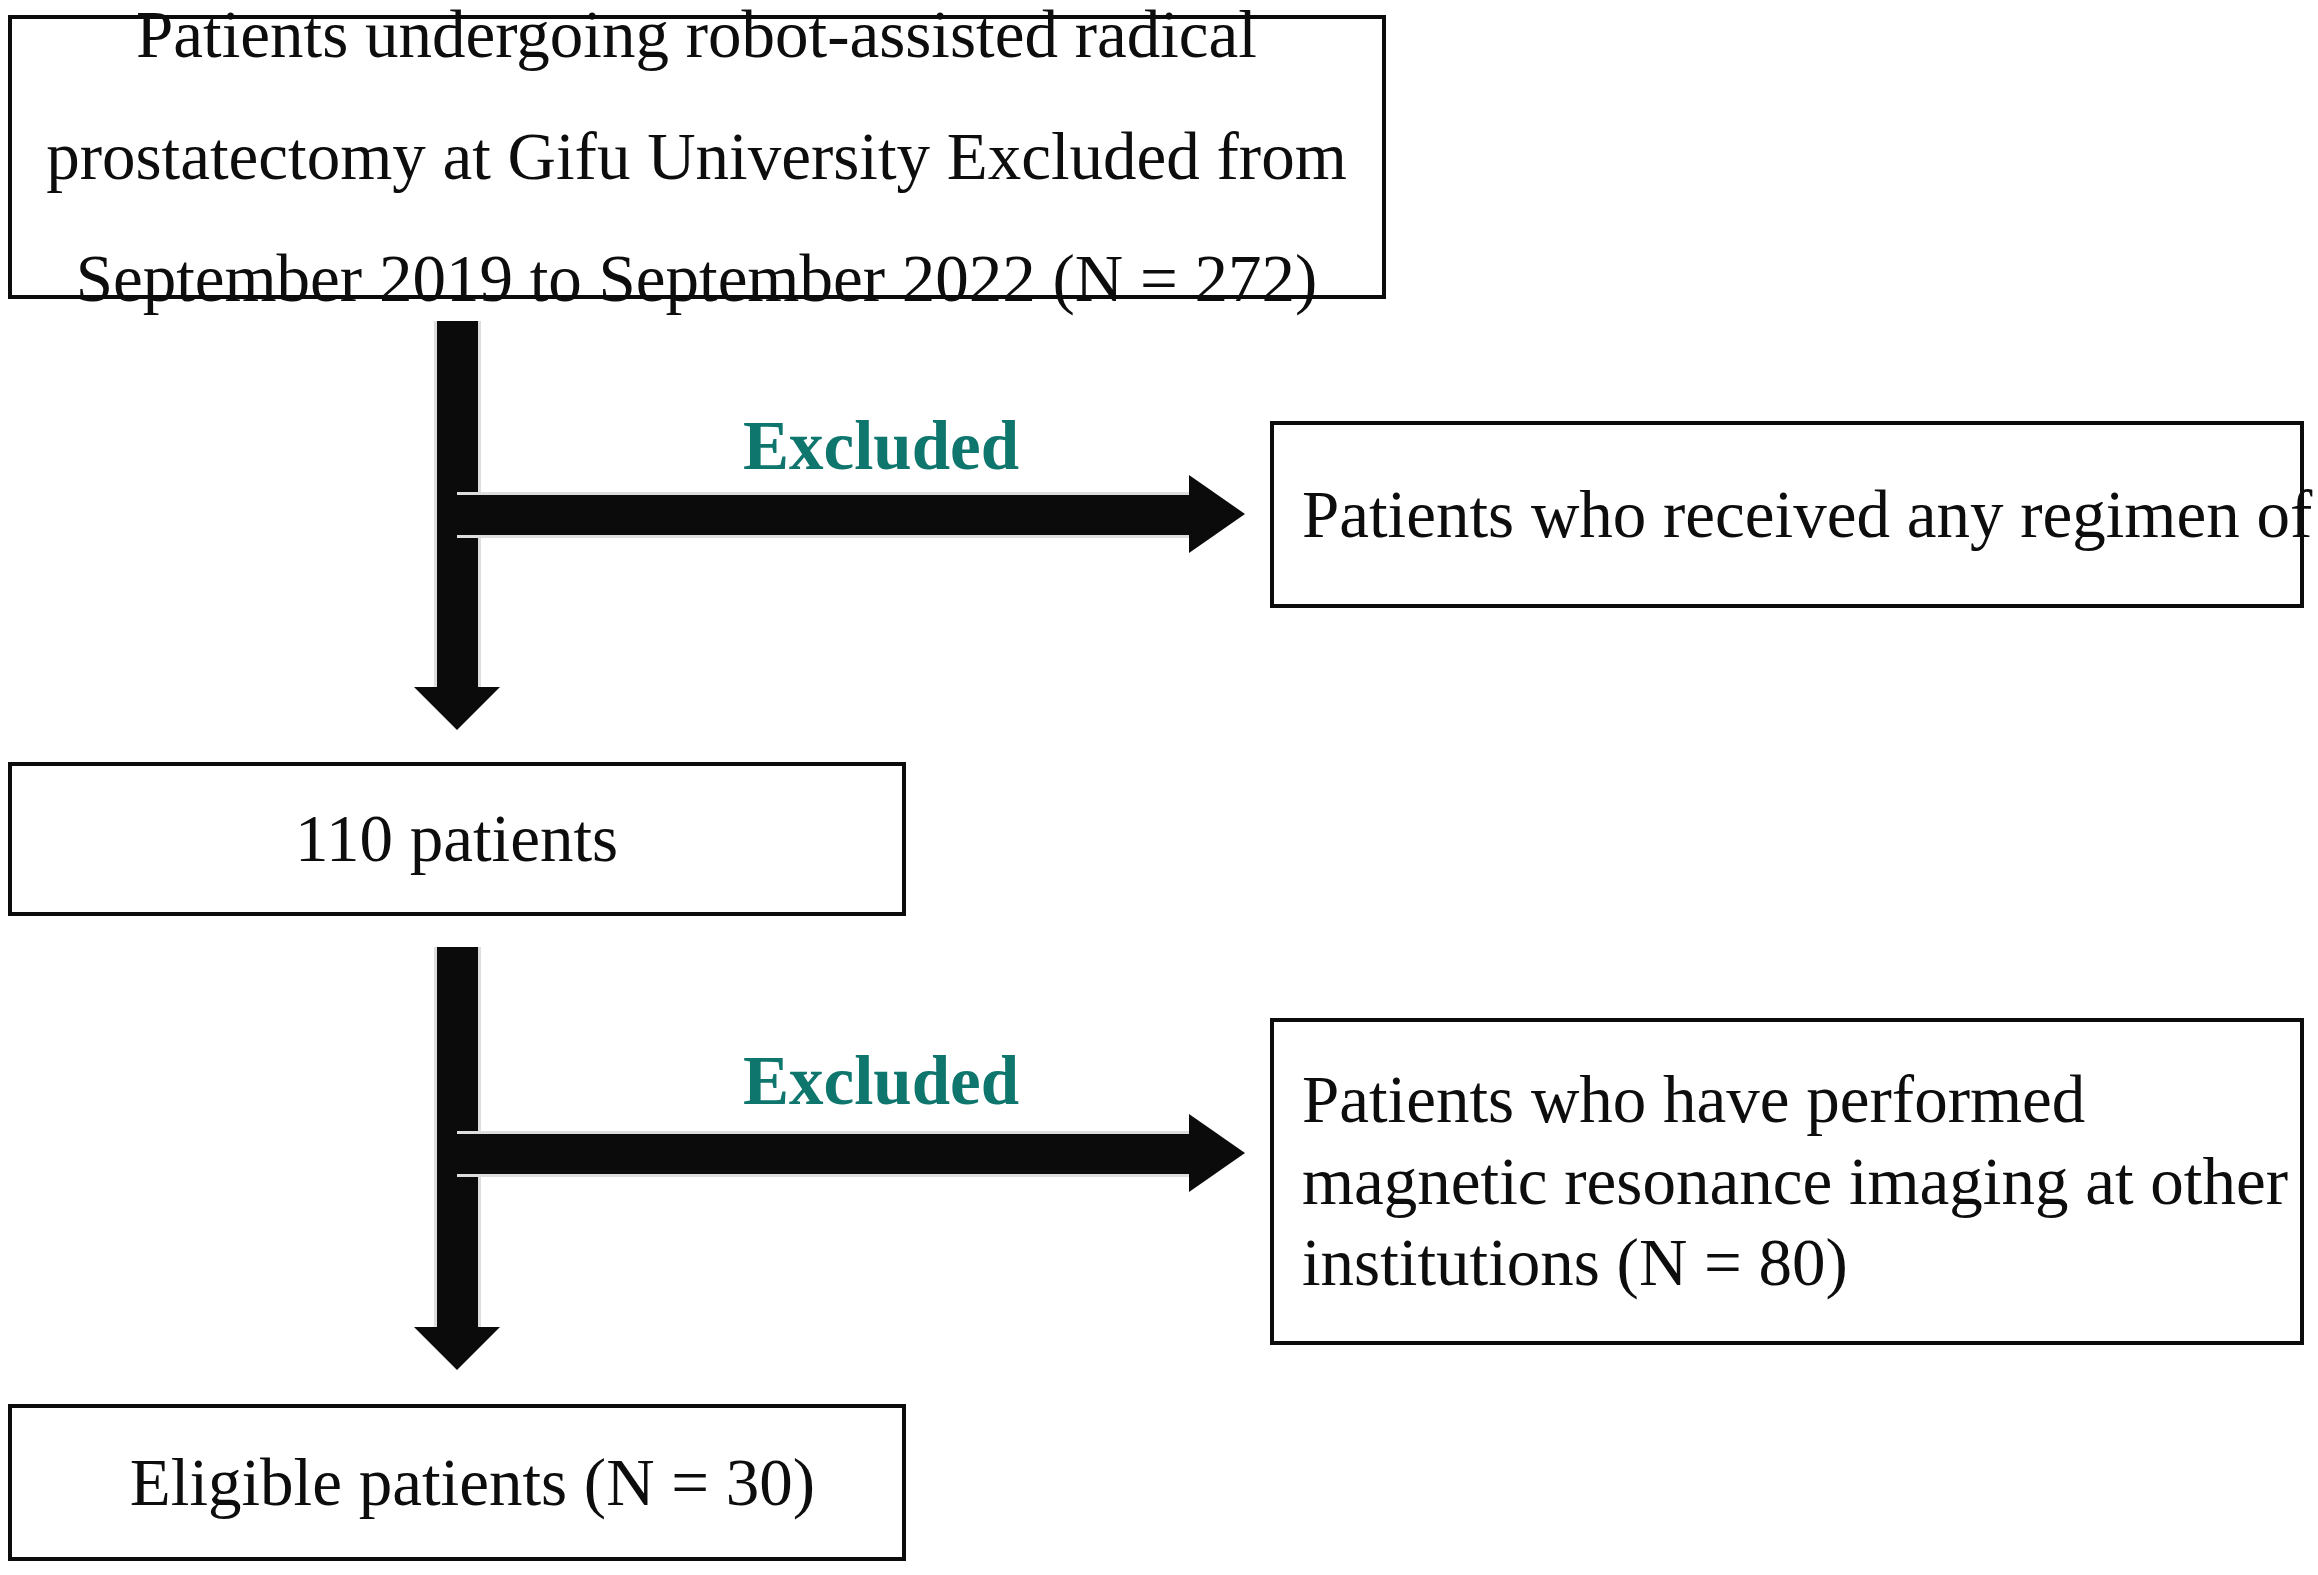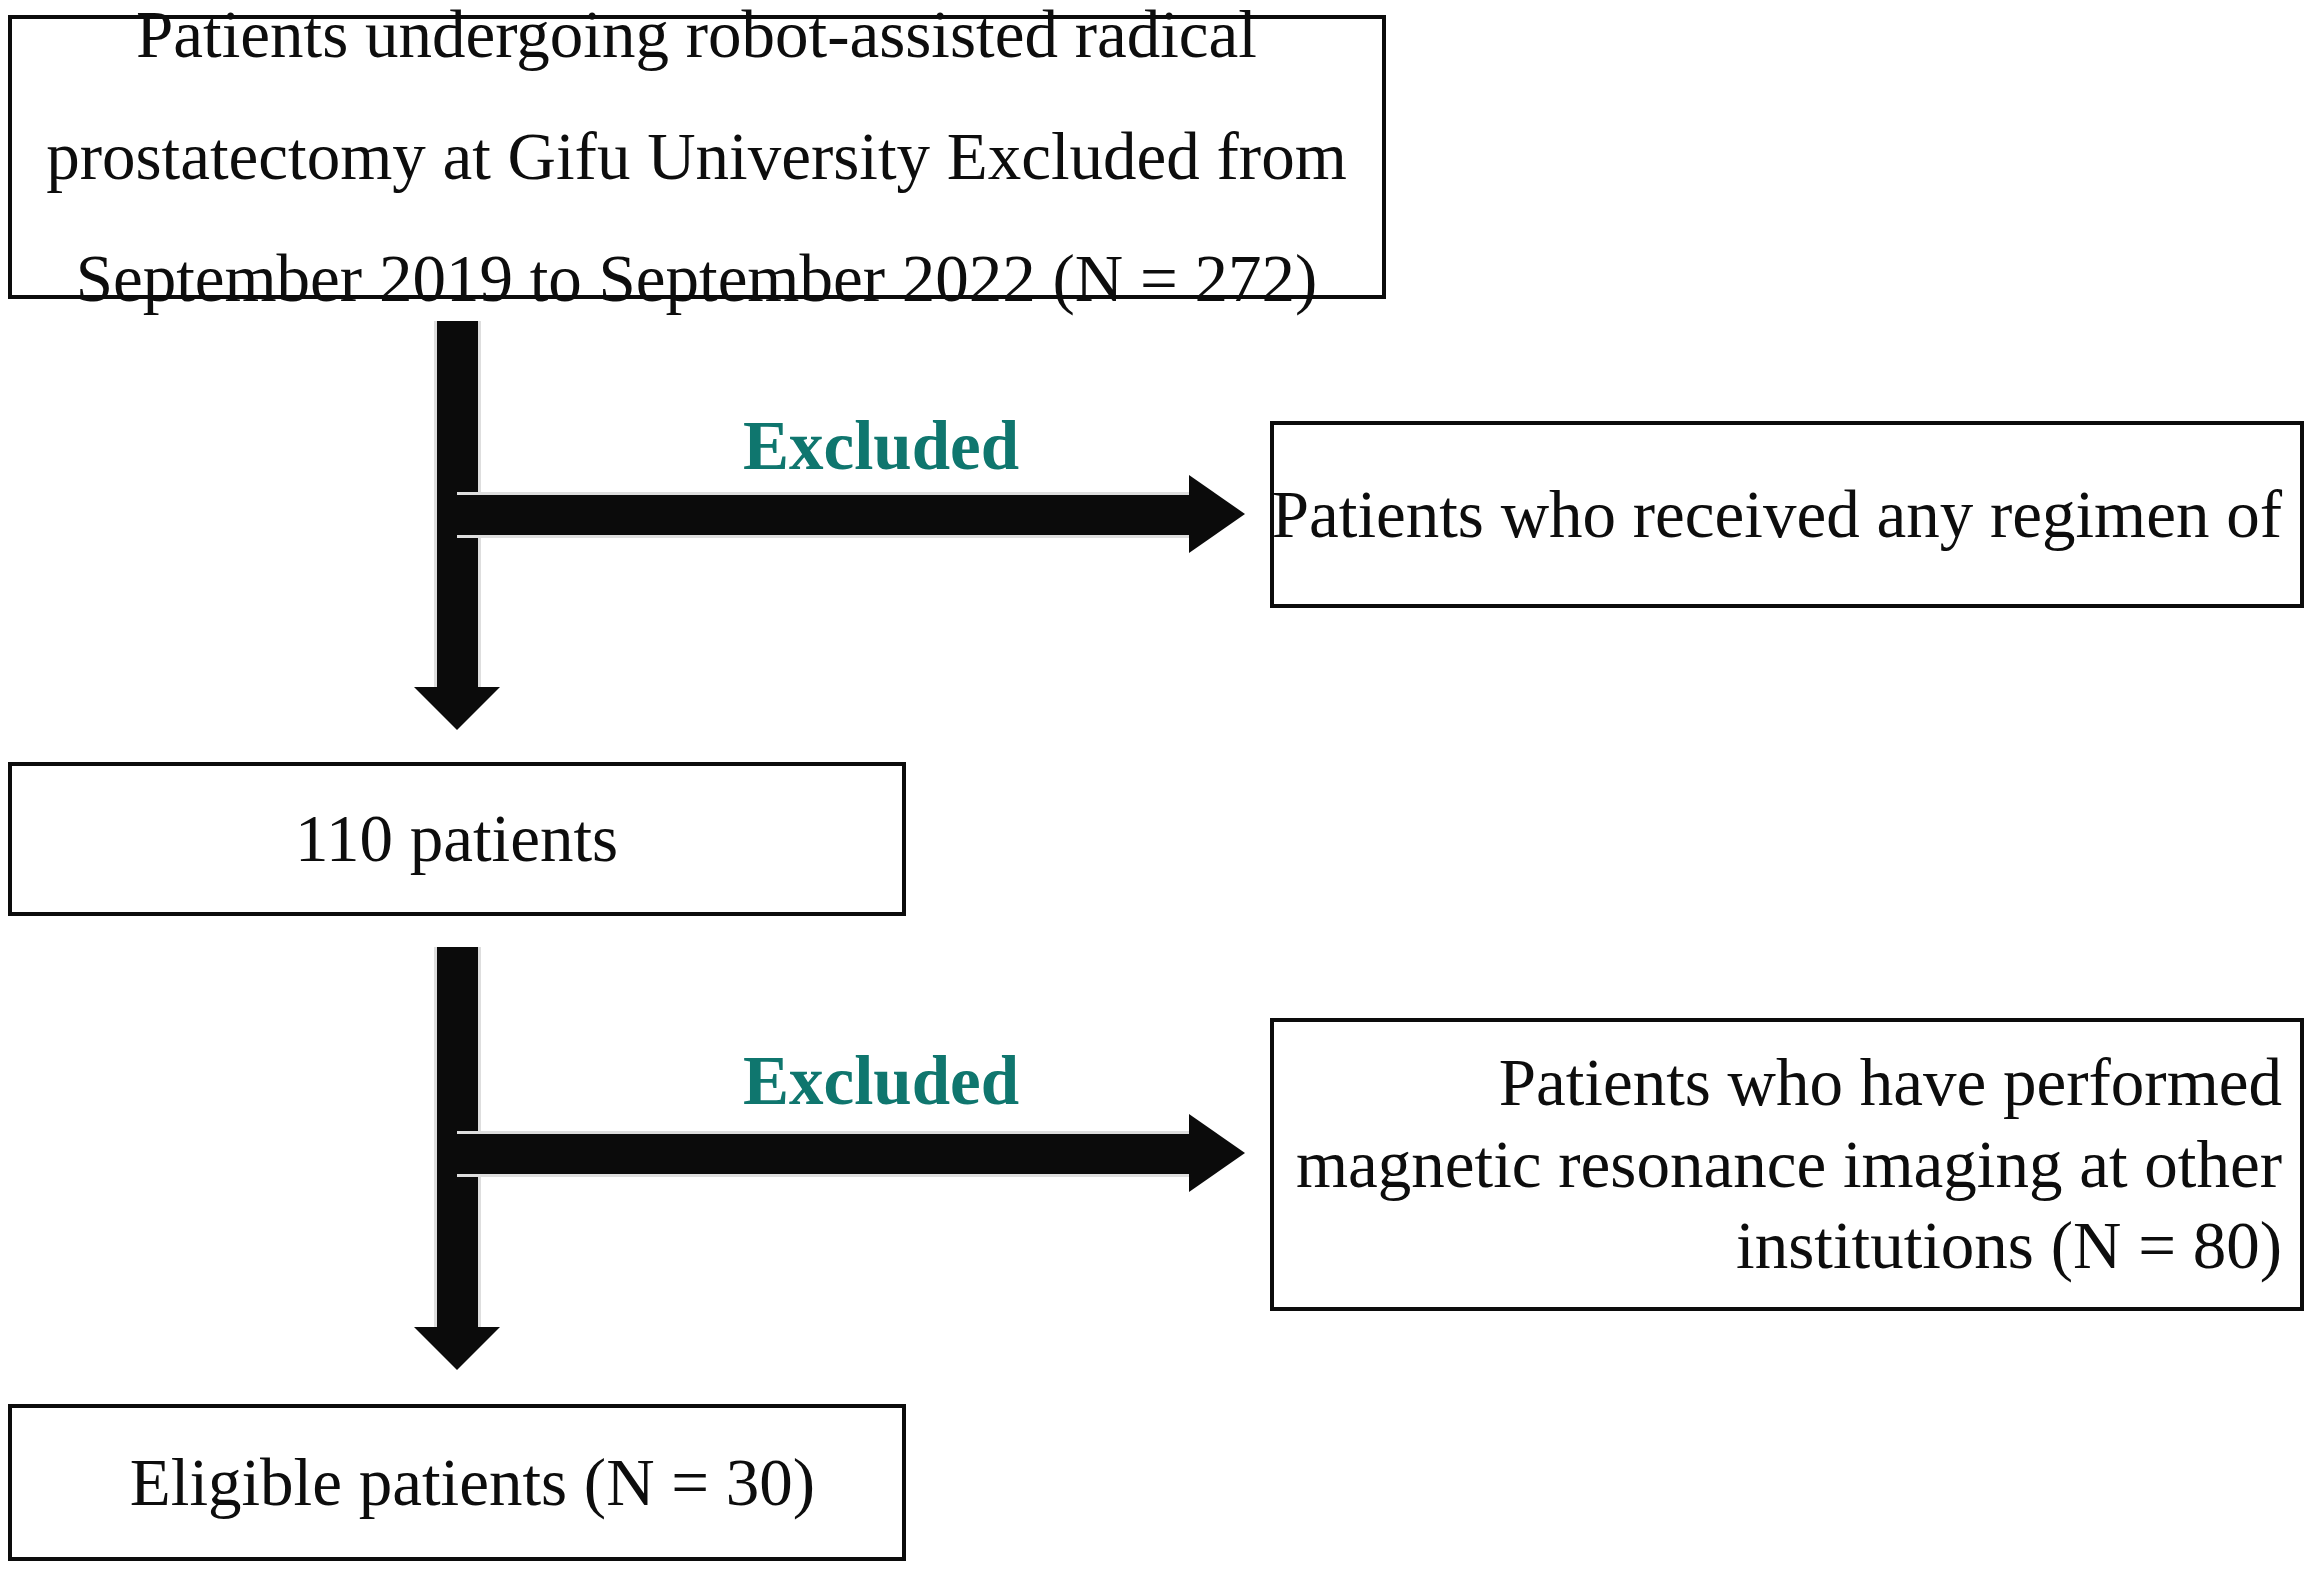--- a/index.html
+++ b/index.html
@@ -25,21 +25,21 @@
     flex-direction: column;
     justify-content: center;
     font-size: 67px;
     line-height: 1.22;
   }
   .box.centered {
     align-items: center;
     text-align: center;
   }
   .box.lefted {
-    align-items: flex-end;
+    align-items: flex-start;
     text-align: left;
     padding-left: 28px;
     padding-right: 18px;
   }
   .box-line { white-space: nowrap; }
   .vshaft {
     position: absolute;
     background: #0b0b0b;
     box-shadow: -3px 0 0 0 #dedede, 3px 0 0 0 #dedede;
   }
@@ -72,21 +72,21 @@
     font-size: 69px;
     line-height: 1.0;
     color: #0f766e;
     white-space: nowrap;
   }
 
   
   #source-box    { left: 7.5px;   top: 15px;   width: 1378px; height: 284px; gap: 40px; }
   #exclusion-box-1 { left: 1270px; top: 421px;  width: 1034px; height: 187px; }
   #remaining-box { left: 7.5px;   top: 762px; width: 898px; height: 154px; }
-  #exclusion-box-2 { left: 1270px; top: 1018px; width: 1034px; height: 293px; }
+  #exclusion-box-2 { left: 1270px; top: 1018px; width: 1034px; height: 327px; }
   #eligible-box  { left: 7.5px;   top: 1404px; width: 898px; height: 157px; padding-left: 32px; }
 
   #vshaft-1 { left: 437px; top: 321px;  width: 41px; height: 366px; }
   #head-down-1 { left: 414px; top: 687px; }
   #hbar-1   { left: 457px; top: 495px;  width: 733px; height: 40px; }
   #head-right-1 { left: 1189px; top: 475px; }
   #excluded-label-1 { left: 743px; top: 412px; }
 
   #vshaft-2 { left: 437px; top: 947px; width: 41px; height: 380px; }
   #head-down-2 { left: 414px; top: 1327px; }

